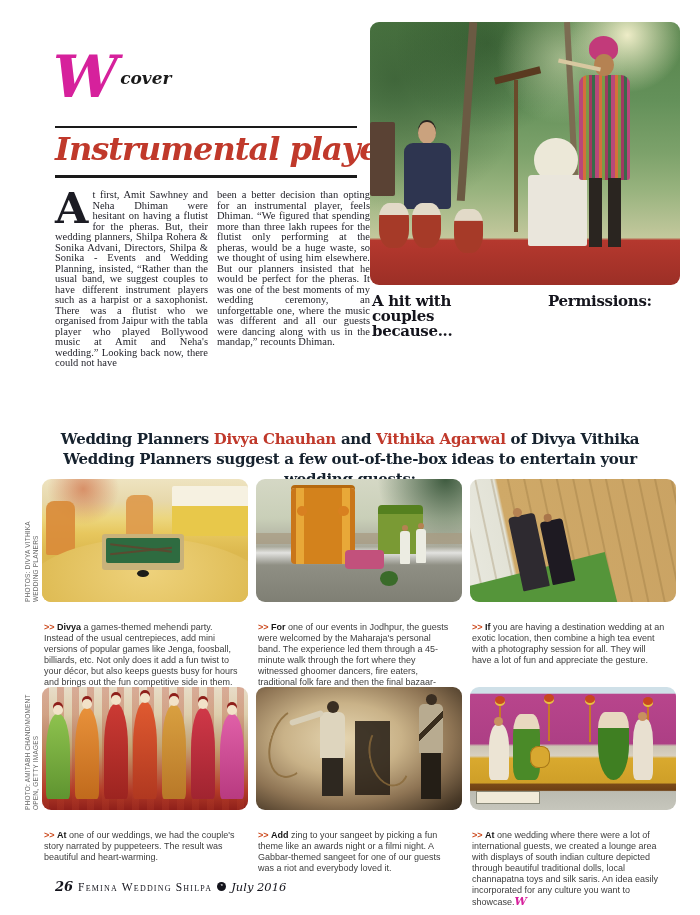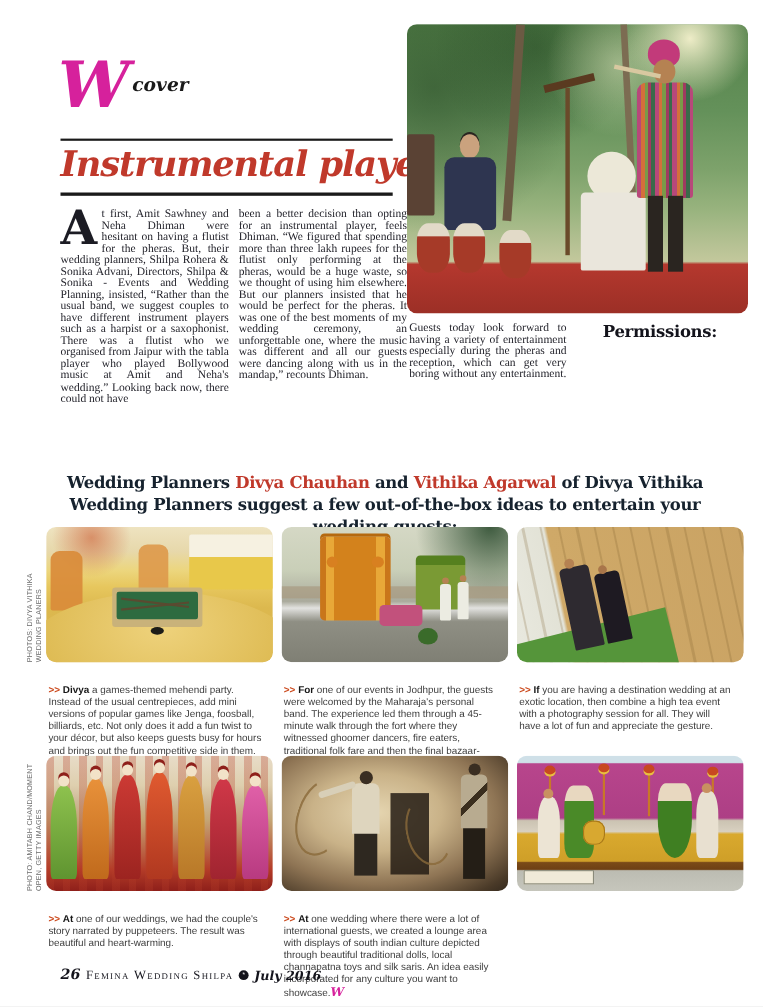--- a/index.html
+++ b/index.html
@@ -80,21 +80,21 @@
 
   
   .footer { position:absolute; left:55px; top:879px; display:flex; align-items:center; gap:5px;text-align:center; }
   .page-no { font-family:"DejaVu Serif", serif; font-style:italic; font-weight:bold; font-size:13px; color:#14141c; }
   .mag-name { font-variant:small-caps; letter-spacing:1.2px; font-size:11.5px; color:#14141c; }
   .sep-icon {
     width:9px; height:9px; border-radius:50%; background:#14141c;
     display:flex; align-items:center; justify-content:center;
     color:#fff; font-size:6px; font-family:"Liberation Mono", monospace; line-height:1;
   }
-  .issue { font-family:"DejaVu Serif", serif; font-style:italic; font-weight:bold; font-size:11.5px; color:#14141c; }
+  .issue { font-family:"DejaVu Serif", serif; font-style:italic; font-weight:normal; font-size:11.5px; color:#14141c; }
 
   
   .photo-main { position:absolute; left:370px; top:22px; width:310px; height:263px; border-radius:9px; overflow:hidden; }
   .mp-bg { position:absolute; inset:0;
     background:
       radial-gradient(circle at 83% 5%, rgba(246,242,206,0.95) 0%, rgba(246,242,206,0) 16%),
       radial-gradient(circle at 62% 14%, rgba(230,232,195,0.5) 0%, transparent 22%),
       radial-gradient(circle at 8% 22%,  rgba(25,55,25,0.45) 0%, transparent 38%),
       radial-gradient(circle at 38% 8%,  rgba(35,70,35,0.5) 0%, transparent 30%),
       linear-gradient(180deg,#55824a 0%,#64915a 30%,#7da26b 50%,#98b37e 64%,#b5c193 76%,#c3c89c 82%,#b5382e 83%,#9c2f26 100%);
@@ -250,21 +250,21 @@
   </div>
 
   <div class="col-1">
     <p class="bodycopy" style="margin:0"><span class="dropcap">A</span><span>t first, Amit Sawhney and Neha Dhiman were hesitant on having a flutist for the pheras. But, their wedding planners, Shilpa Rohera &amp; Sonika Advani, Directors, Shilpa &amp; Sonika - Events and Wedding Planning, insisted, “Rather than the usual band, we suggest couples to have different instrument players such as a harpist or a saxophonist. There was a flutist who we organised from Jaipur with the tabla player who played Bollywood music at Amit and Neha's wedding.” Looking back now, there could not have</span></p>
   </div>
   <div class="col-2">
     <p class="bodycopy" style="margin:0">been a better decision than opting for an instrumental player, feels Dhiman. “We figured that spending more than three lakh rupees for the flutist only performing at the pheras, would be a huge waste, so we thought of using him elsewhere. But our planners insisted that he would be perfect for the pheras. It was one of the best moments of my wedding ceremony, an unforgettable one, where the music was different and all our guests were dancing along with us in the mandap,” recounts Dhiman.</p>
   </div>
 
   <div class="hit-block">
-    <p class="bodycopy" style="margin:0">Guests today look forward to having a variety of entertainment especially during the pheras and reception, which can get very boring without any entertainment.</p>
+    <h3 class="sub-head">A hit with couples because...</h3>
   </div>
   <div class="permissions-block">
     <h3 class="sub-head">Permissions:</h3>
   </div>
 
   <div class="intro"><span>Wedding Planners </span><span class="red">Divya Chauhan</span><span> and </span><span class="red">Vithika Agarwal</span><span> of Divya Vithika Wedding Planners suggest a few out-of-the-box ideas to entertain your wedding guests:</span></div>
 
   <div class="credit credit-1">PHOTOS: DIVYA VITHIKA
 WEDDING PLANERS</div>
   <div class="credit credit-2">PHOTO: AMITABH CHAND/MOMENT
@@ -340,20 +340,21 @@
       <div class="p6-pole k4"></div>
       <div class="p6-doll-white-l"></div>
       <div class="p6-doll-green-l"></div>
       <div class="p6-drum"></div>
       <div class="p6-doll-green-r"></div>
       <div class="p6-doll-white-r"></div>
       <div class="p6-label"></div>
     </div>
 
     <p class="caption"><span class="arrow">&gt;&gt;</span> <span class="lead">At</span> <span>one of our weddings, we had the couple's story narrated by puppeteers. The result was beautiful and heart-warming.</span></p>
+    <p class="caption"><span class="arrow">&gt;&gt;</span> <span class="lead">Add</span> <span>zing to your sangeet by picking a fun theme like an awards night or a filmi night. A Gabbar-themed sangeet for one of our guests was a riot and everybody loved it.</span></p>
     <p class="caption"><span class="arrow">&gt;&gt;</span> <span class="lead">At</span> <span>one wedding where there were a lot of international guests, we created a lounge area with displays of south indian culture depicted through beautiful traditional dolls, local channapatna toys and silk saris. An idea easily incorporated for any culture you want to showcase.</span><span class="endmark">W</span></p>
   </div>
 
   <div class="footer">
     <span class="page-no">26</span>
     <span class="mag-name">Femina Wedding Shilpa</span>
     <span class="sep-icon">*</span>
     <span class="issue">July 2016</span>
   </div>
 

